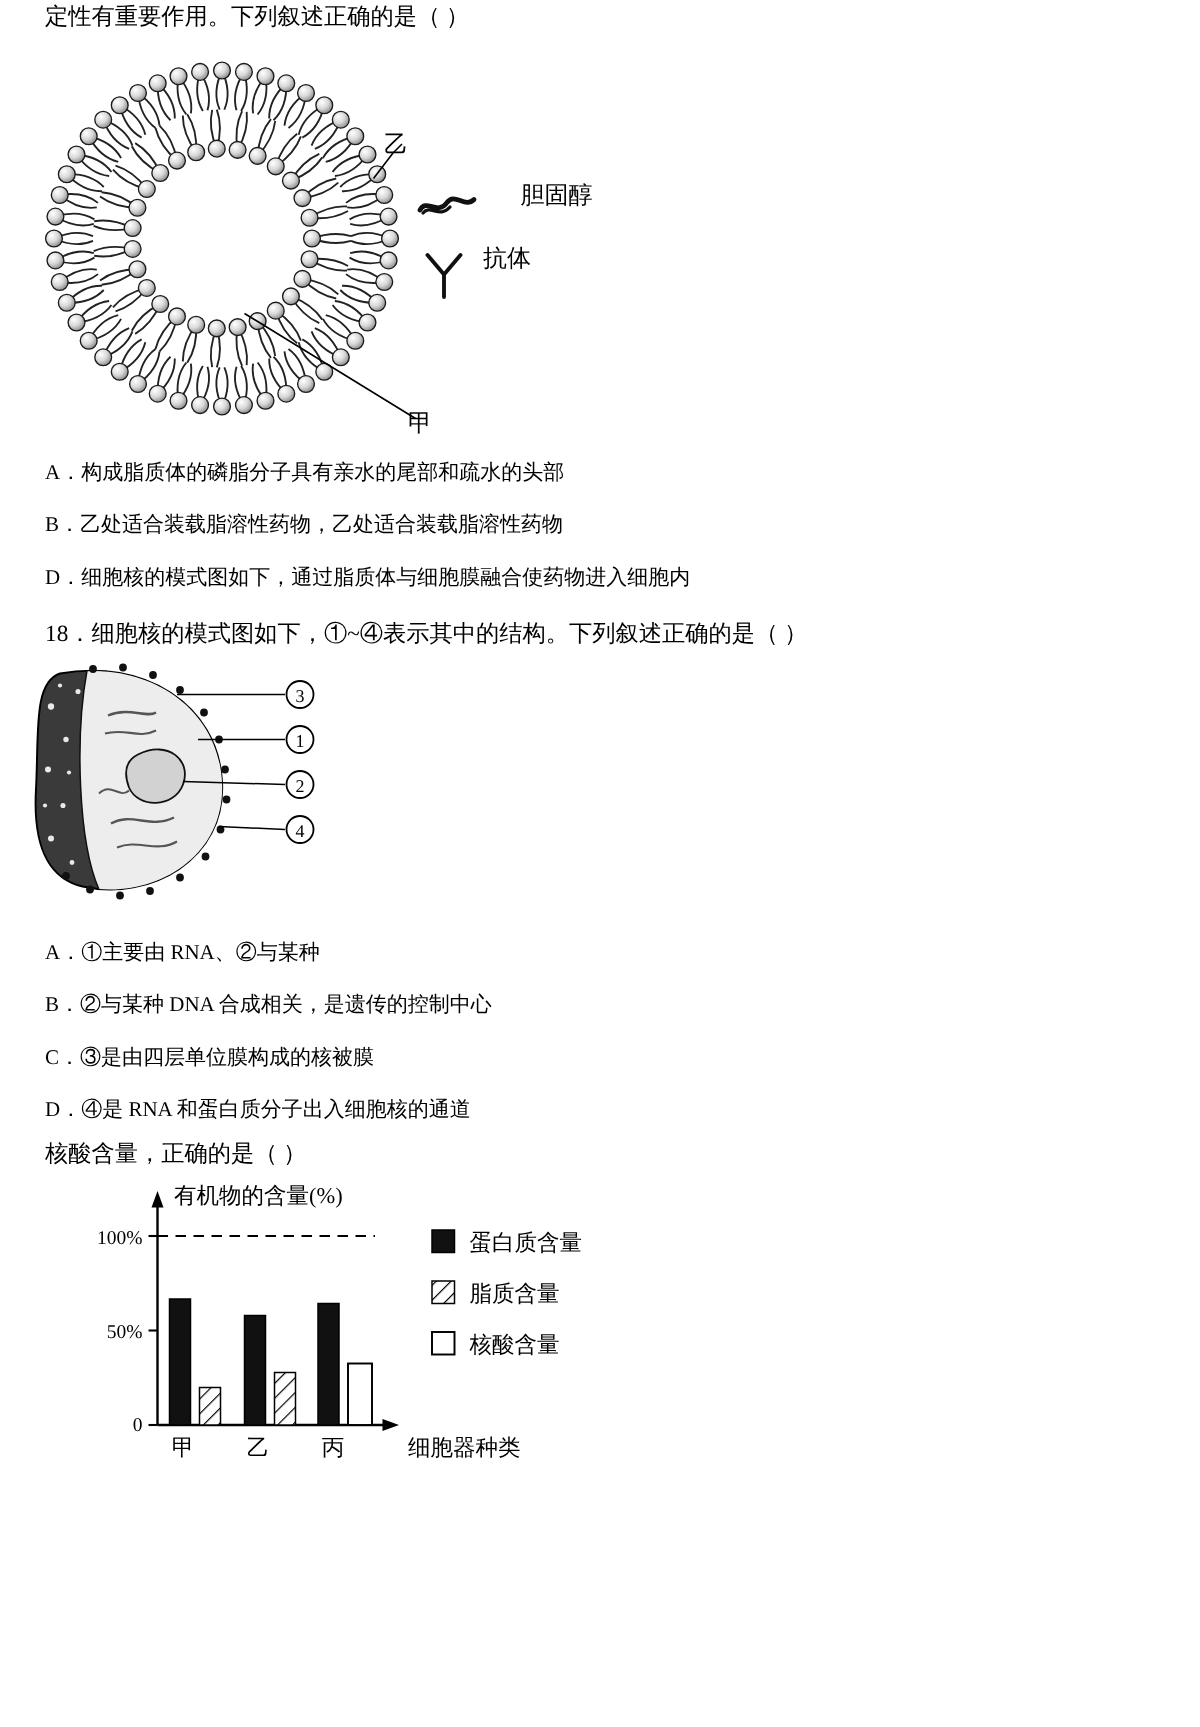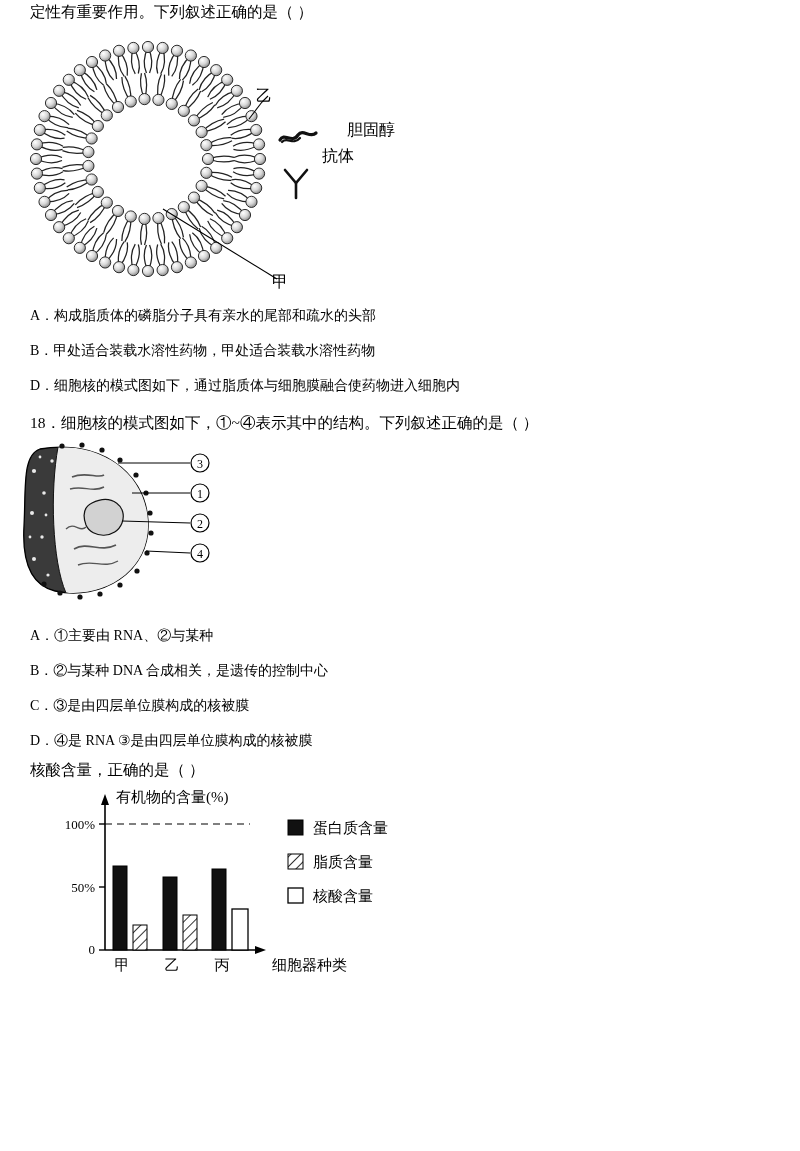--- a/index.html
+++ b/index.html
@@ -320,25 +320,25 @@
       </g>
 
       <g transform="translate(285,136)">
         <path d="M0 0 L11 13 L22 0" fill="none" stroke="#111" stroke-width="2.6" stroke-linecap="round"></path>
         <path d="M11 13 L11 28" fill="none" stroke="#111" stroke-width="2.6" stroke-linecap="round"></path>
       </g>
     </svg>
     <div class="lbl" style="left:256px; top:52px;">乙</div>
     <div class="lbl" style="left:272px; top:238px;">甲</div>
     <div class="lbl" style="left:320px; top:86px;margin-left:27px;">胆固醇</div>
-    <div class="lbl" style="left:322px; top:112px;">抗体</div>
+    <div class="lbl" style="left:322px; top:128px;">抗体</div>
   </div>
 
   <div class="opt" style="margin-top:14px;">A．构成脂质体的磷脂分子具有亲水的尾部和疏水的头部</div>
-  <div class="opt">B．甲处适合装载水溶性药物，甲处适合装载水溶性药物</div>
+  <div class="opt">B．乙处适合装载脂溶性药物，乙处适合装载脂溶性药物</div>
   <div class="opt">D．细胞核的模式图如下，通过脂质体与细胞膜融合使药物进入细胞内</div>
 
   <div class="q-text" style="margin-top:8px;">18．细胞核的模式图如下，①~④表示其中的结构。下列叙述正确的是（      ）</div>
 
   <div class="fig2">
     <svg width="800" height="165" viewBox="0 0 800 165">
       <defs>
         <clipPath id="nucClip">
           <path d="M40 8 C95 -2, 145 28, 148 80 C151 132, 100 160, 55 150 C30 144, 22 120, 24 85 C26 48, 22 14, 40 8 Z"></path>
         </clipPath>
@@ -409,21 +409,21 @@
       <g>
         <circle cx="200" cy="112" r="9" fill="#fff" stroke="#000" stroke-width="1.2"></circle>
         <text x="200" y="117" font-size="12" text-anchor="middle" font-family="'Liberation Serif',serif">4</text>
       </g>
     </svg>
   </div>
 
   <div class="opt" style="margin-top:12px;">A．①主要由 RNA、②与某种</div>
   <div class="opt">B．②与某种 DNA 合成相关，是遗传的控制中心</div>
   <div class="opt">C．③是由四层单位膜构成的核被膜</div>
-  <div class="opt">D．④是 RNA ③是由四层单位膜构成的核被膜</div>
+  <div class="opt">D．④是 RNA 和蛋白质分子出入细胞核的通道</div>
 
   <div class="q-text">核酸含量，正确的是（      ）</div>
 
   <div class="fig3">
     <svg width="800" height="200" viewBox="0 0 800 200">
       <defs>
         <pattern id="hatch" width="7" height="7" patternUnits="userSpaceOnUse" patternTransform="rotate(45)">
           <rect width="7" height="7" fill="#ffffff"></rect>
           <line x1="0" y1="0" x2="0" y2="7" stroke="#000" stroke-width="1.6"></line>
         </pattern>

